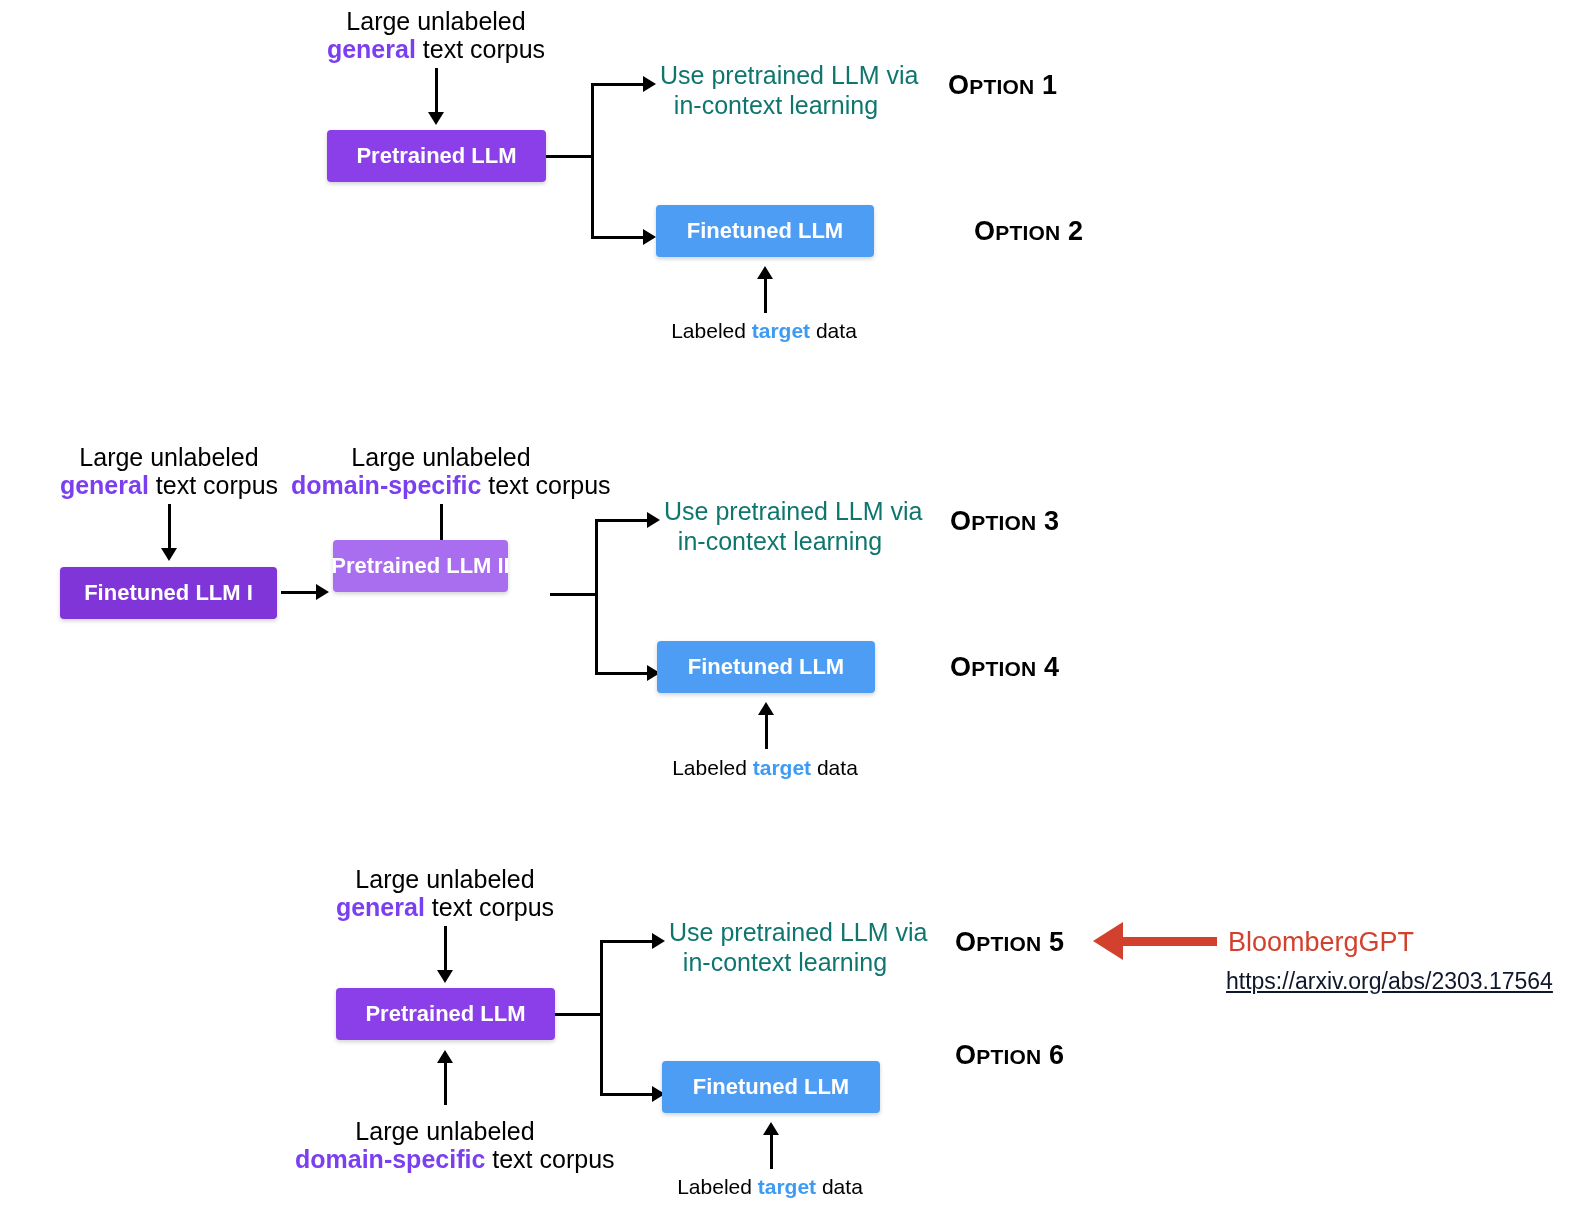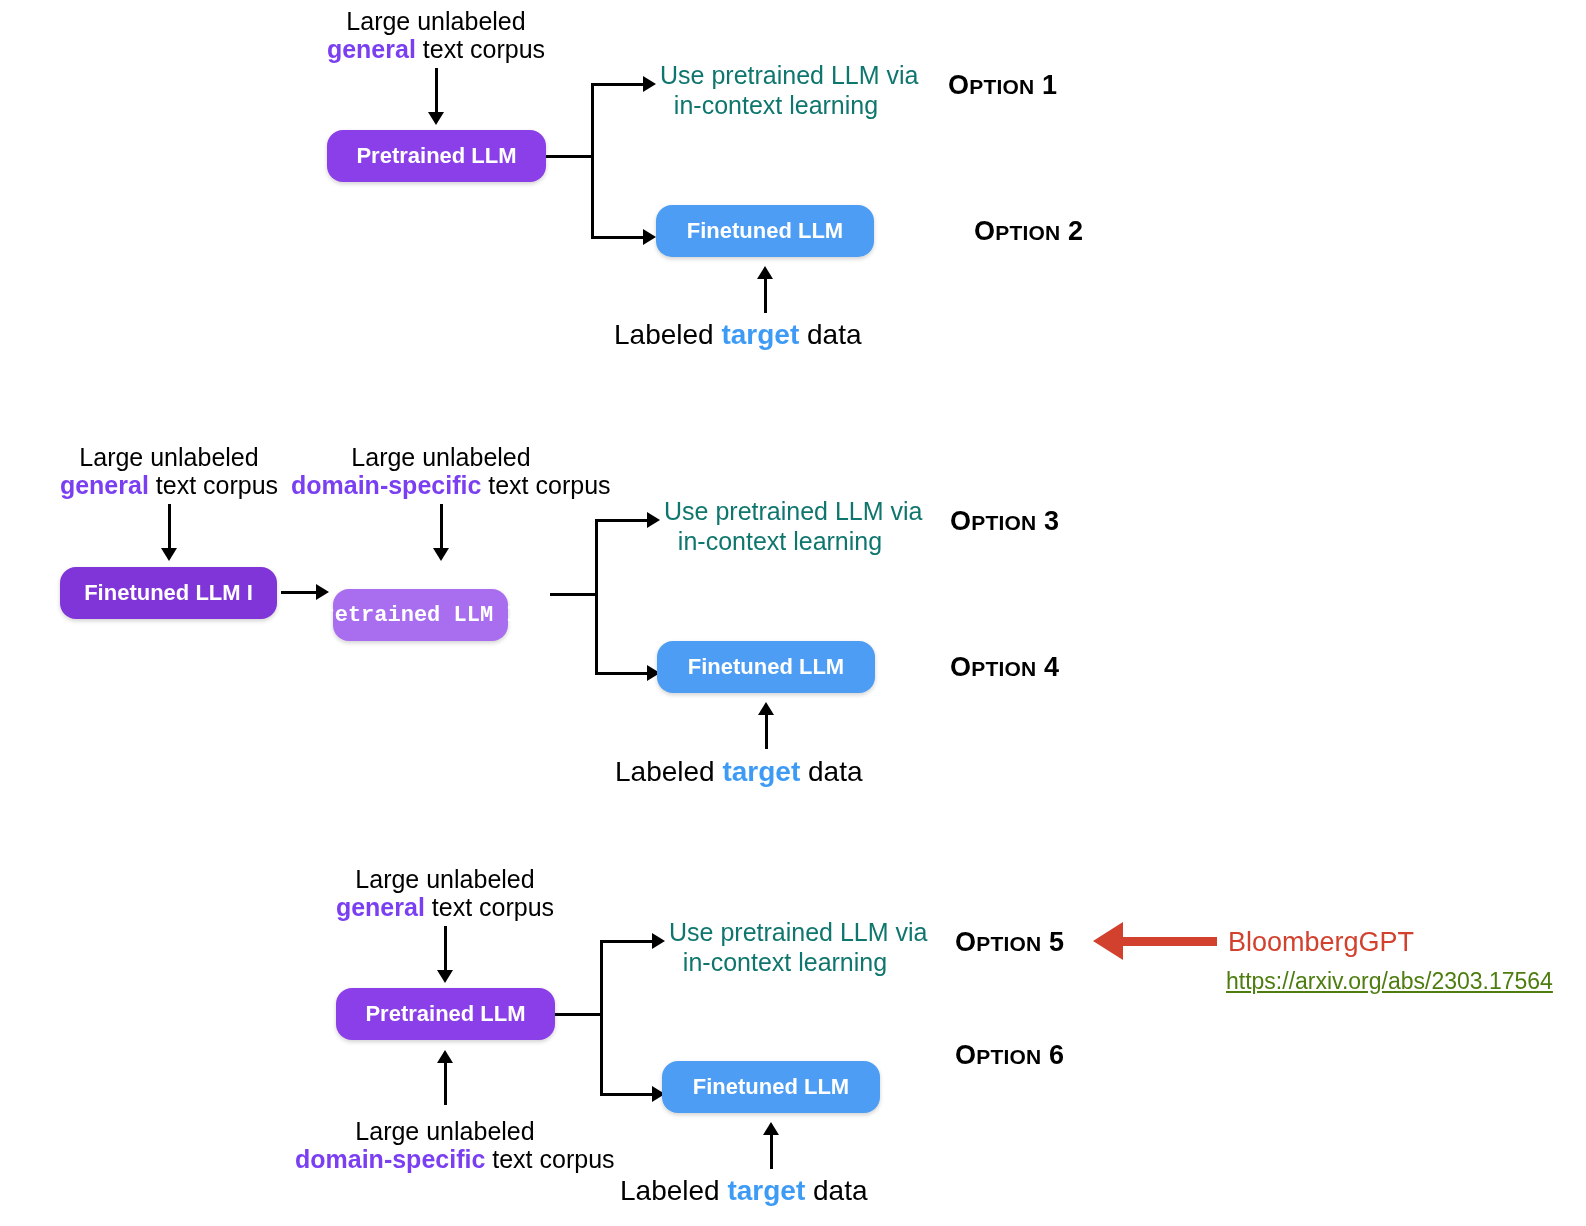--- a/index.html
+++ b/index.html
@@ -35,41 +35,41 @@
   .hl-blue { color: #3d9bf5; font-weight: bold; }
 
   .flow-label {
     font-size: 25px;
     line-height: 1.2;
     text-align: center;
     color: #0f766e;
     white-space: nowrap;
   }
   .data-label {
-    font-size: 28px;
+    font-size: 21px;
     line-height: 1.2;
-    text-align: left;
+    text-align: center;
     color: #000;
     white-space: nowrap;
   }
 
   
   .option-label {
     font-weight: bold;
     color: #000;
     white-space: nowrap;
     letter-spacing: 0.2px;
   }
   .option-label .cap { font-size: 27px; }
   .option-label .sc  { font-size: 21px; }
   .option-label .num { font-size: 27px; }
 
   
   .node {
-    border-radius: 16px;
+    border-radius: 4px;
     display: flex;
     align-items: center;
     justify-content: center;
     color: #ffffff;
     font-weight: bold;
     font-size: 22px;
     box-shadow: 0 2px 4px rgba(0,0,0,0.18);
     box-sizing: border-box;
     white-space: nowrap;
   }
@@ -115,21 +115,21 @@
     border-top: 19px solid transparent;
     border-bottom: 19px solid transparent;
     border-right: 30px solid #d2402e;
   }
   .annot-text {
     color: #d2402e;
     font-size: 27px;
     white-space: nowrap;
   }
   .annot-url {
-    color: #4d7c0f;
+    color: #0f172a;
     font-size: 23px;
     text-decoration: underline;
     white-space: nowrap;
   }
 </style>
 </head>
 <body>
 
 <div id="canvas">
 
@@ -191,21 +191,21 @@
   <div class="abs line-v" style="left:440px; top:504px; height:46px;"></div>
   <div class="abs ah-down" style="left:433px; top:548px;"></div>
 
   <div class="abs node node-purple-dark" style="left:60px; top:567px; width:217px; height:52px;">
     <span>Finetuned LLM I</span>
   </div>
 
   <div class="abs line-h" style="left:281px; top:591px; width:37px;"></div>
   <div class="abs ah-right" style="left:316px; top:584px;"></div>
 
-  <div class="abs node node-purple-light" style="left:333px; top:589px; width:175px; height:52px;font-family:Liberation Mono, monospace;">
+  <div class="abs node node-purple-light" style="left:333px; top:540px; width:175px; height:52px;">
     <span>Pretrained LLM II</span>
   </div>
 
   <div class="abs line-h" style="left:550px; top:593px; width:48px;"></div>
   <div class="abs line-v" style="left:595px; top:520px; height:155px;"></div>
   <div class="abs line-h" style="left:595px; top:519px; width:54px;"></div>
   <div class="abs ah-right" style="left:647px; top:512px;"></div>
   <div class="abs line-h" style="left:595px; top:672px; width:54px;"></div>
   <div class="abs ah-right" style="left:647px; top:665px;"></div>
 

